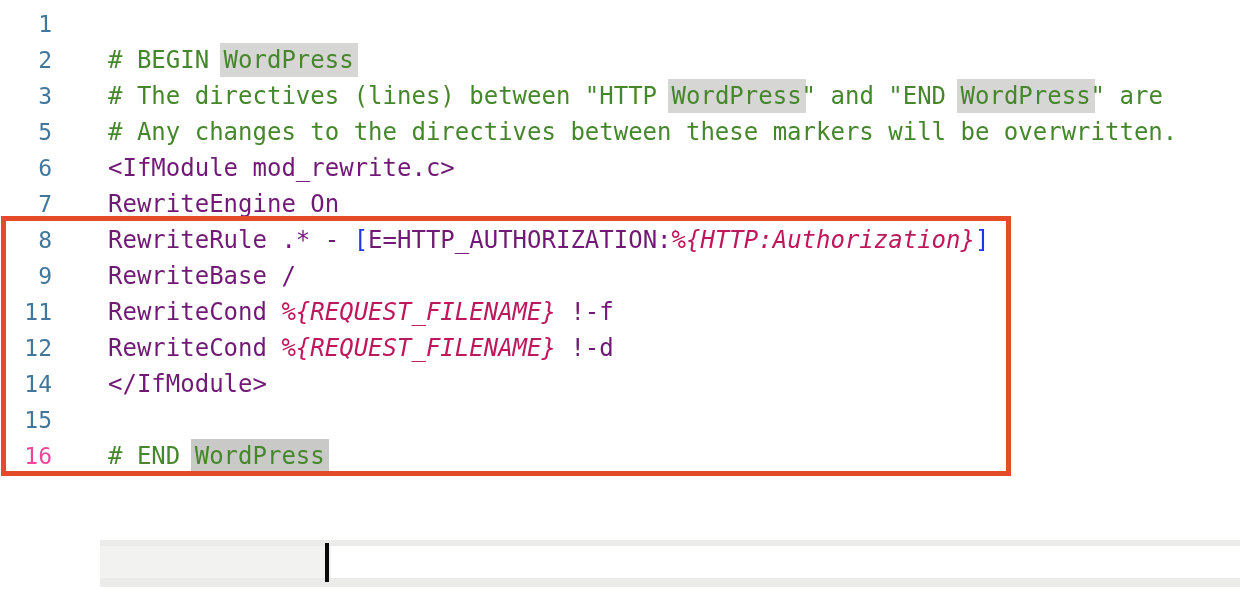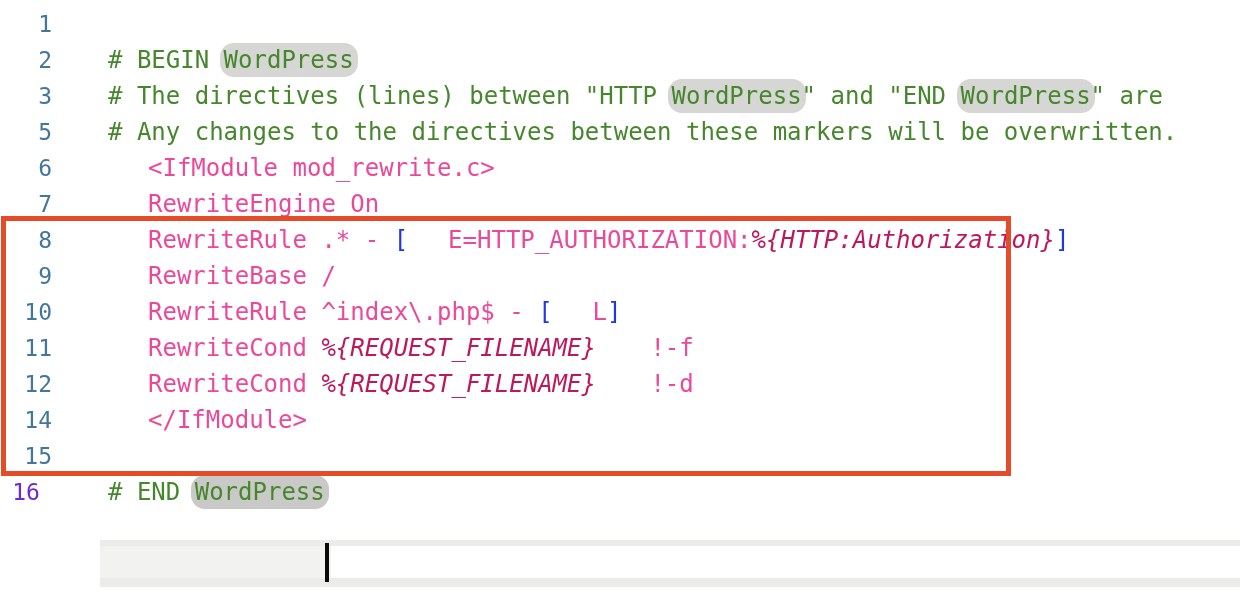--- a/index.html
+++ b/index.html
@@ -28,33 +28,32 @@
   .row  { height: 36px; white-space: pre; }
   .ln {
     display: inline-block;
     width: 52px;
     text-align: right;
     color: #42769a;
     font-size: 23px;
     vertical-align: top;
     user-select: none;
   }
-  .row.current .ln { color: #6d28d9; text-align: center; }
+  .row.current .ln { color: #ec4899; }
   .code { display: inline-block; margin-left: 56px; color: #131313; }
 
-  .seg-plain   { color: #ec4899; margin-left: 40px; }
+  .seg-plain   { color: #701a75; }
   .seg-comment { color: #46862c; }
   .seg-bracket { color: #2134e8; }
   .seg-var     { color: #be185d; font-style: italic; }
 
   .match {
     background: #d6d6d4;
     padding: 3px 4px;
     margin: 0 -4px;
-    border-radius: 14px;
   }
   .match-current {
     background: #c9c9c7;
   }
 
   .annotation-box {
     position: absolute;
     left: 1px;
     top: 216px;
     width: 1010px;
@@ -84,21 +83,20 @@
 
   <div class="rows" id="rows">
       <div class="row"><span class="ln">1</span><span class="code"></span></div>
       <div class="row"><span class="ln">2</span><span class="code"><span class="seg-comment"># BEGIN </span><span class="seg-comment match">WordPress</span></span></div>
       <div class="row"><span class="ln">3</span><span class="code"><span class="seg-comment"># The directives (lines) between "HTTP </span><span class="seg-comment match">WordPress</span><span class="seg-comment">" and "END </span><span class="seg-comment match">WordPress</span><span class="seg-comment">" are</span></span></div>
       <div class="row"><span class="ln">5</span><span class="code"><span class="seg-comment"># Any changes to the directives between these markers will be overwritten.</span></span></div>
       <div class="row"><span class="ln">6</span><span class="code"><span class="seg-plain">&lt;IfModule mod_rewrite.c&gt;</span></span></div>
       <div class="row"><span class="ln">7</span><span class="code"><span class="seg-plain">RewriteEngine On</span></span></div>
       <div class="row"><span class="ln">8</span><span class="code"><span class="seg-plain">RewriteRule .* - </span><span class="seg-bracket">[</span><span class="seg-plain">E=HTTP_AUTHORIZATION:</span><span class="seg-var">%{HTTP:Authorization}</span><span class="seg-bracket">]</span></span></div>
       <div class="row"><span class="ln">9</span><span class="code"><span class="seg-plain">RewriteBase /</span></span></div>
-      <div class="row"><span class="ln">10</span><span class="code"><span class="seg-plain">RewriteRule ^index\.php$ - </span><span class="seg-bracket">[</span><span class="seg-plain">L</span><span class="seg-bracket">]</span></span></div>
       <div class="row"><span class="ln">11</span><span class="code"><span class="seg-plain">RewriteCond </span><span class="seg-var">%{REQUEST_FILENAME}</span><span class="seg-plain"> !-f</span></span></div>
       <div class="row"><span class="ln">12</span><span class="code"><span class="seg-plain">RewriteCond </span><span class="seg-var">%{REQUEST_FILENAME}</span><span class="seg-plain"> !-d</span></span></div>
       <div class="row"><span class="ln">14</span><span class="code"><span class="seg-plain">&lt;/IfModule&gt;</span></span></div>
       <div class="row"><span class="ln">15</span><span class="code"></span></div>
       <div class="row current"><span class="ln">16</span><span class="code"><span class="seg-comment"># END </span><span class="seg-comment match match-current">WordPress</span></span></div>
     </div>
 
   <div class="annotation-box"></div>
   <div class="caret"></div>
 </div>

